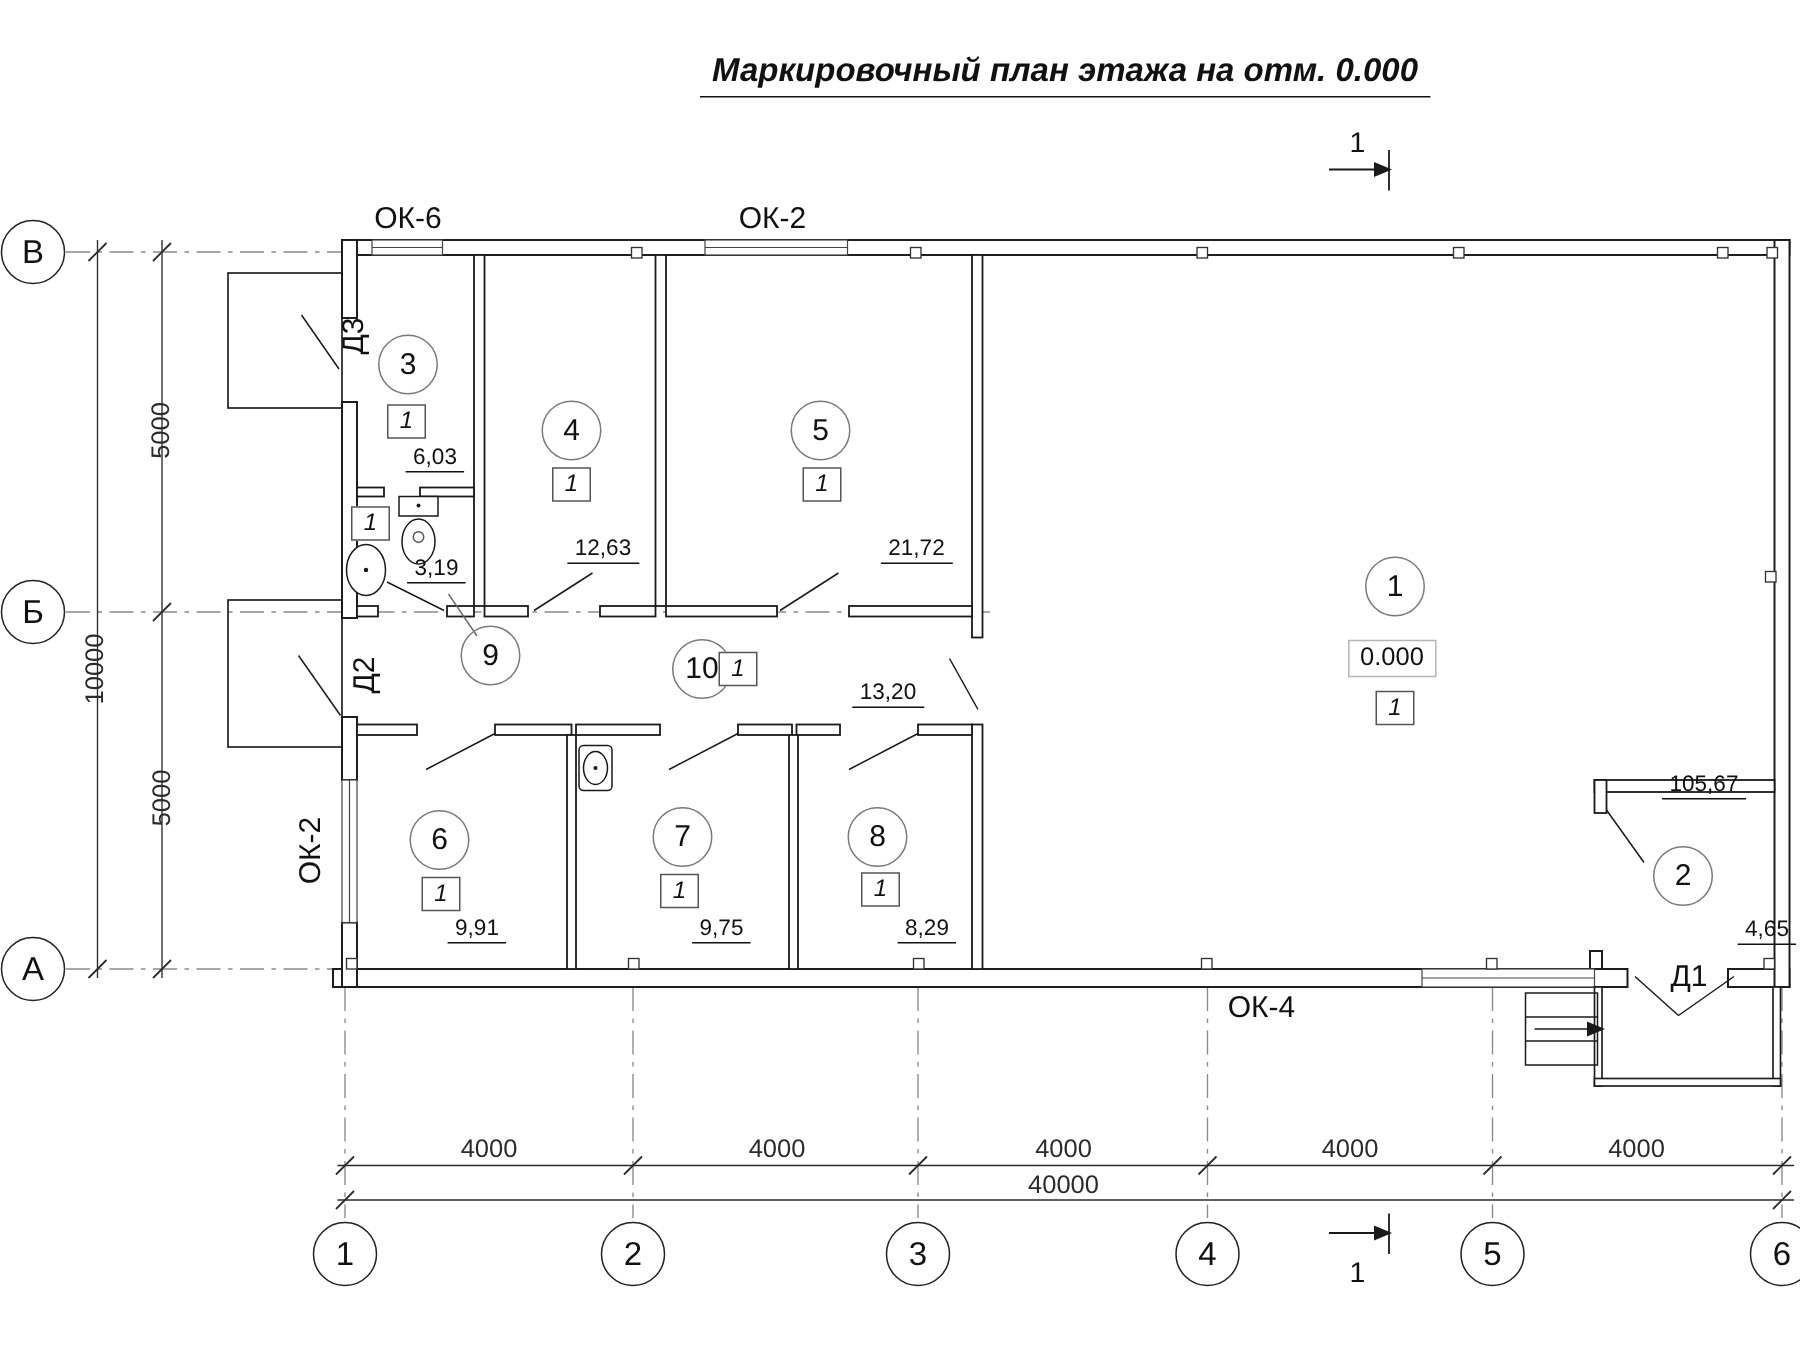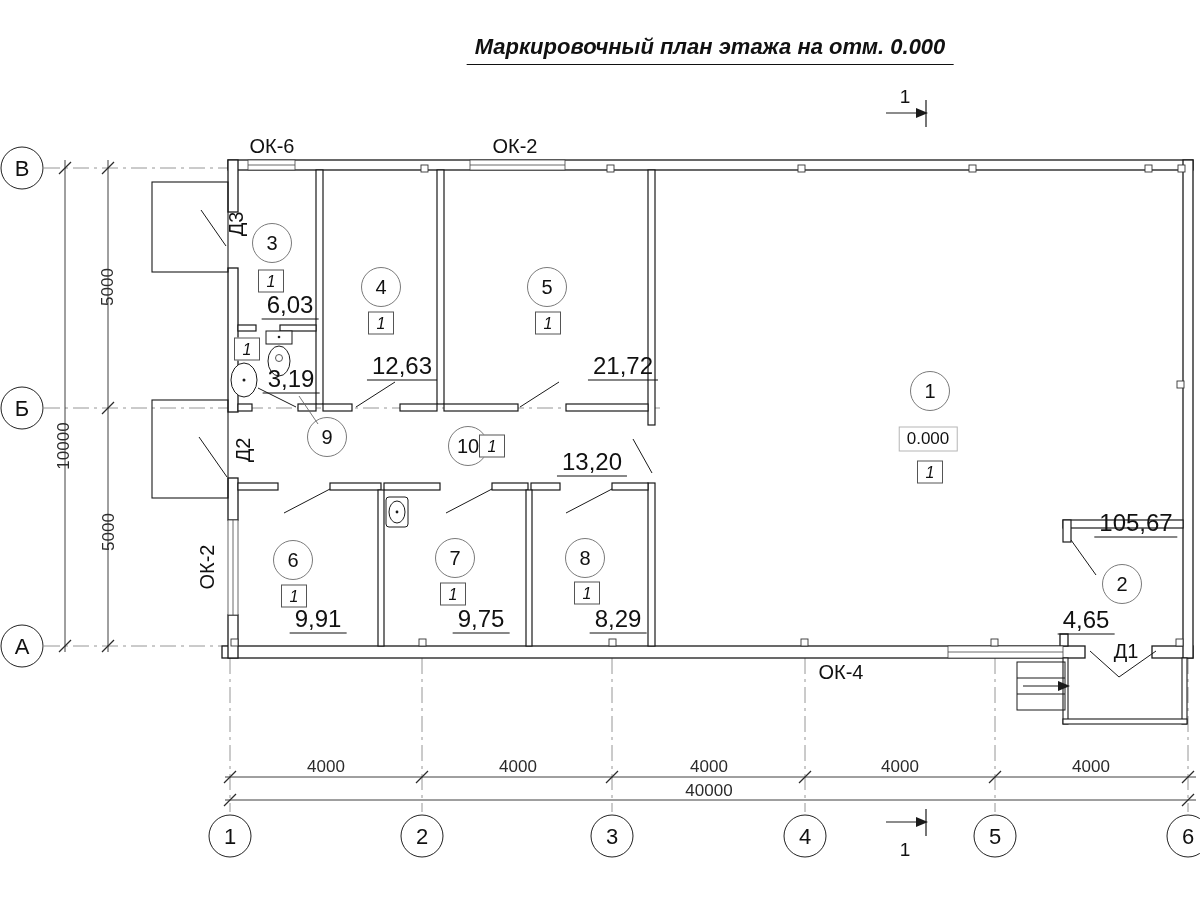--- a/index.html
+++ b/index.html
@@ -2,21 +2,21 @@
 <html><head>
 <meta charset="utf-8">
 <style>
   html,body{margin:0;padding:0;background:#fff;}
   .sheet{position:relative;width:1200px;height:900px;background:#ffffff;overflow:hidden;
          font-family:"Liberation Sans",sans-serif;color:#111;}
   .sheet svg{position:absolute;left:0;top:0;}
   .lbl{position:absolute;transform:translate(-50%,-50%);white-space:nowrap;font-size:20px;line-height:1;}
   .lbl.rot{transform:translate(-50%,-50%) rotate(-90deg);}
   .dim{font-size:17px;color:#2b2b2b;}
-  .area{position:absolute;transform:translate(-50%,-50%);white-space:nowrap;font-size:24px;
+  .area{position:absolute;transform:translate(-50%,-50%);white-space:nowrap;font-size:15px;
         padding:0 5px 2px;border-bottom:1.3px solid #111;line-height:1;}
   .circ{position:absolute;transform:translate(-50%,-50%);border:1.2px solid #222;border-radius:50%;
         display:flex;align-items:center;justify-content:center;background:transparent;box-sizing:border-box;}
   .axc{width:43px;height:43px;font-size:22px;}
   .rmc{width:40px;height:40px;font-size:20px;border-color:#7a7a7a;border-width:1px;}
   .fin{position:absolute;transform:translate(-50%,-50%);width:24px;height:21px;border:1px solid #555;
        display:flex;align-items:center;justify-content:center;font-size:16px;font-style:italic;background:#fff;}
   .elev{position:absolute;transform:translate(-50%,-50%);border:1px solid #b5b5b5;padding:1px 7px 2px;
         font-size:17px;background:#fff;white-space:nowrap;}
   .title{position:absolute;left:710px;top:34px;transform:translateX(-50%);font-size:22px;font-style:italic;
@@ -283,23 +283,23 @@
   <div class="fin" style="left:548px;top:323px;">1</div>
   <div class="fin" style="left:294px;top:596px;">1</div>
   <div class="fin" style="left:453px;top:594px;">1</div>
   <div class="fin" style="left:587px;top:593px;">1</div>
   <div class="fin" style="left:247px;top:349px;">1</div>
   <div class="fin" style="left:492px;top:446px;">1</div>
 
   <div class="area" style="left:290px;top:306px;">6,03</div>
   <div class="area" style="left:291px;top:380px;">3,19</div>
   <div class="area" style="left:402px;top:367px;">12,63</div>
-  <div class="area" style="left:611px;top:367px;margin-left:12px;">21,72</div>
+  <div class="area" style="left:611px;top:367px;">21,72</div>
   <div class="area" style="left:592px;top:463px;">13,20</div>
   <div class="area" style="left:318px;top:620px;">9,91</div>
   <div class="area" style="left:481px;top:620px;">9,75</div>
   <div class="area" style="left:618px;top:620px;">8,29</div>
   <div class="area" style="left:1136px;top:524px;">105,67</div>
-  <div class="area" style="left:1086px;top:621px;">4,65</div>
+  <div class="area" style="left:1178px;top:621px;">4,65</div>
 
   <div class="elev" style="left:928px;top:439px;">0.000</div>
 
 </div>
 
 </body></html>

